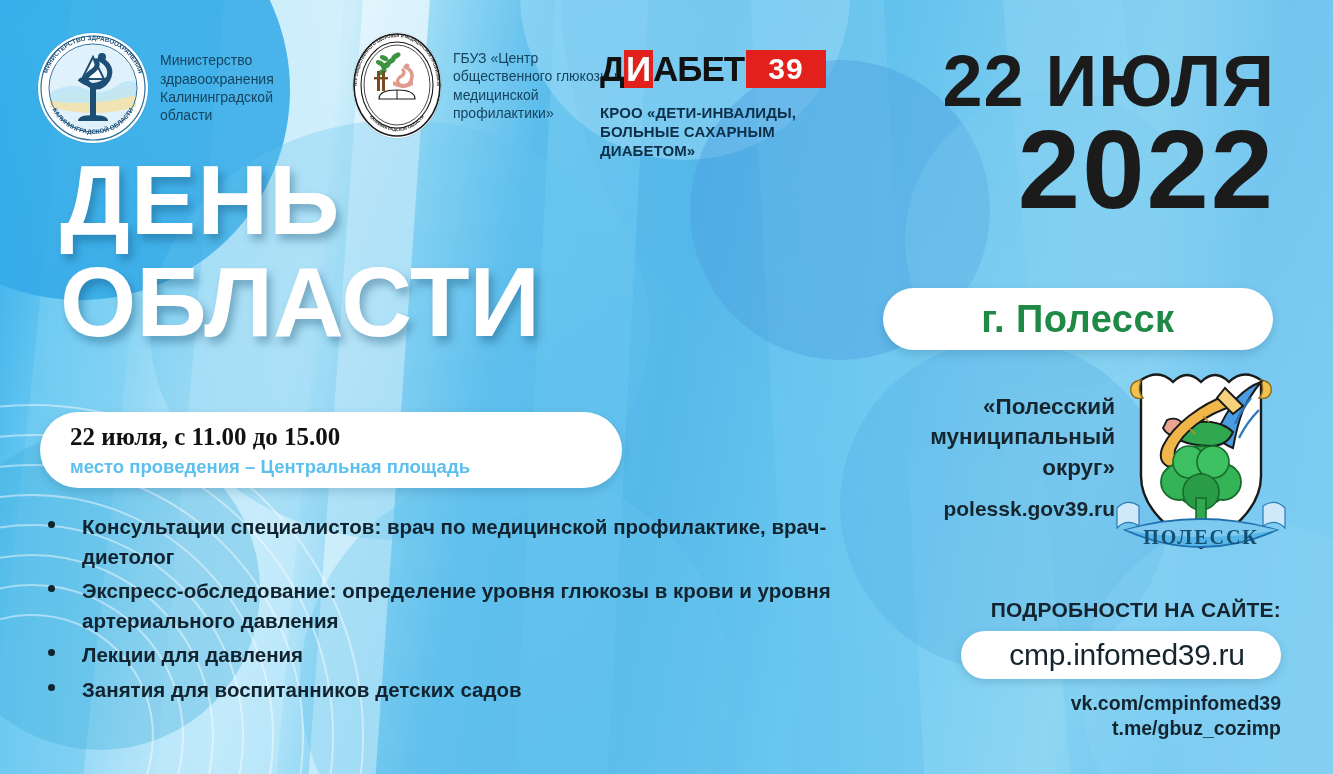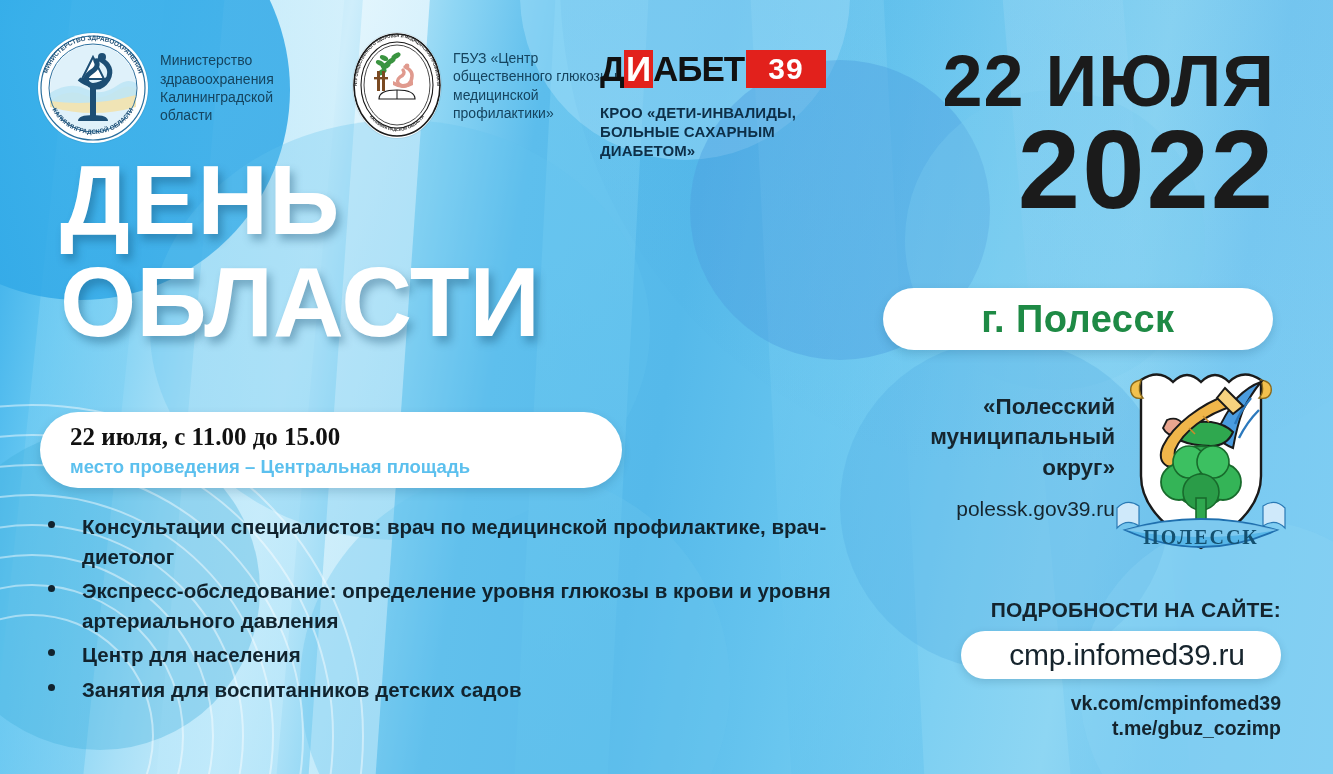--- a/index.html
+++ b/index.html
@@ -99,21 +99,21 @@
   .date-big .l1{font-size:72px;line-height:.94;}
   .date-big .l2{font-size:112px;line-height:.92;letter-spacing:2px;margin-top:2px;}
 
   .city{position:absolute;right:60px;top:288px;min-width:390px;height:62px;
         background:#fff;border-radius:34px;display:flex;align-items:center;justify-content:center;
         box-shadow:0 4px 10px rgba(10,60,95,.18);}
   .city span{color:#1e8a45;font-size:38px;font-weight:700;letter-spacing:.5px;}
 
   .district{position:absolute;right:218px;top:392px;text-align:right;
             color:#16262f;font-size:22.5px;font-weight:700;line-height:1.35;}
-  .district .url{font-weight:400;font-size:21px;margin-top:12px;color:#16262f;}
+  .district .url{font-weight:700;font-size:21px;margin-top:12px;color:#16262f;}
 
   .coat{position:absolute;right:42px;top:358px;width:180px;height:215px;}
 
   .details{position:absolute;right:52px;top:598px;text-align:right;width:320px;}
   .details-label{font-size:21px;font-weight:700;color:#14242e;letter-spacing:.2px;}
   .site-pill{margin-top:9px;background:#fff;border-radius:26px;height:48px;
              display:flex;align-items:center;justify-content:center;
              box-shadow:0 3px 8px rgba(10,60,95,.18);}
   .site-pill span{font-size:30px;color:#16242d;font-weight:400;letter-spacing:-.3px;margin-left:12px;}
   .social{margin-top:12px;font-size:19.5px;font-weight:700;color:#14242e;line-height:1.3;text-align:right;}
@@ -247,21 +247,21 @@
       <li>
           <span class="dot"></span>
           <span class="txt first-line-pad">Консультации специалистов: врач по медицинской профилактике, врач-диетолог</span>
         </li>
       <li>
           <span class="dot"></span>
           <span class="txt first-line-pad">Экспресс-обследование: определение уровня глюкозы в крови и уровня артериального давления</span>
         </li>
       <li>
           <span class="dot"></span>
-          <span class="txt first-line-pad">Центр для населения</span>
+          <span class="txt first-line-pad">Лекции для давления</span>
         </li>
       <li>
           <span class="dot"></span>
           <span class="txt first-line-pad">Занятия для воспитанников детских садов</span>
         </li>
     </ul>
   </div>
 
   <div class="date-big">
     <div class="l1">22 ИЮЛЯ</div>

